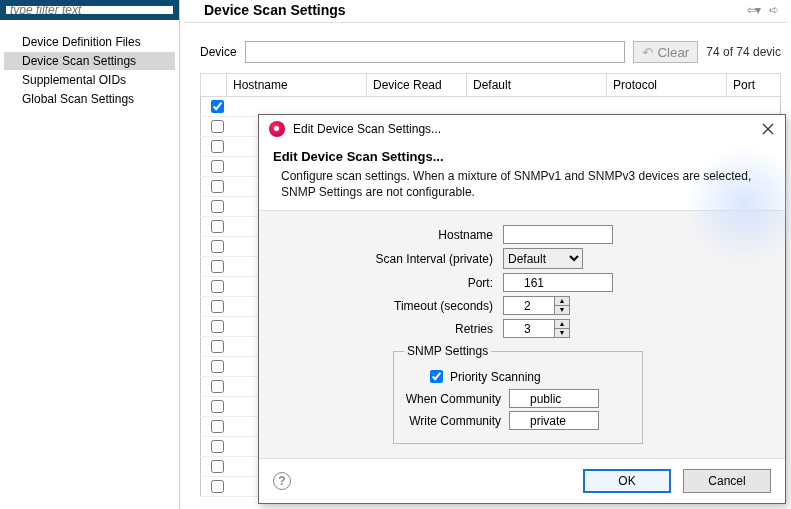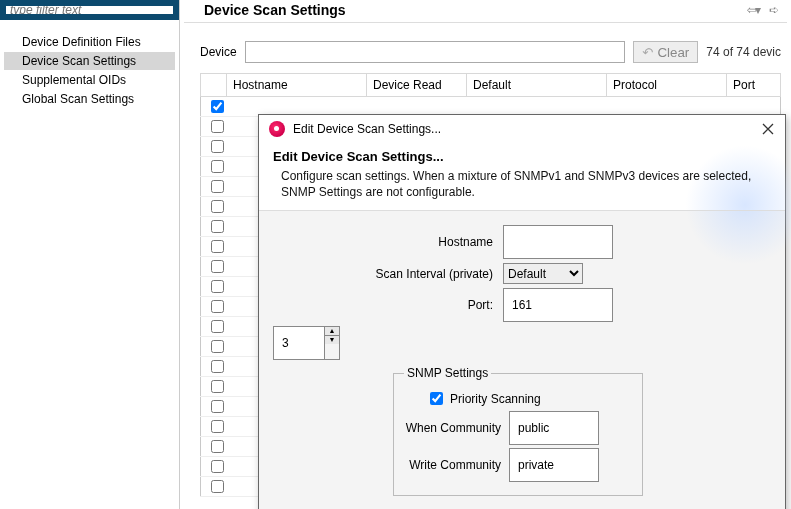--- a/index.html
+++ b/index.html
@@ -133,21 +133,21 @@
     padding: 10px 14px 14px 14px;
     border-bottom:1px solid #ddd;
   }
   .form-row { display:flex; align-items:center; margin:4px 0; }
   .form-row label.lbl {
     width: 230px; text-align:right; padding-right:10px;
   }
   .form-row .ctl { }
   .txt {
     border:1px solid #888; background:#fff;
-    height:34px; padding:1px 8px; font-size:12px;
+    height:19px; padding:1px 20px; font-size:12px;
   }
   .txt.wide { width: 110px; }
   .txt.narrow { width: 52px; }
   .slct {
     height:21px; font-size:12px; border:1px solid #888; background:#eee; width:80px;
   }
   .spinner { display:flex; }
   .spin-btns { display:flex; flex-direction:column; border:1px solid #888; border-left:none; }
   .spin-btns div {
     width:14px; height:8.5px; font-size:7px; line-height:7px;
@@ -443,20 +443,31 @@
         <select class="slct">
           <option>Default</option>
         </select>
       </div>
     </div>
     <div class="form-row">
       <label class="lbl">Port:</label>
       <div class="ctl"><input class="txt wide" value="161" style=""></div>
     </div>
     <div class="form-row">
+      <label class="lbl">Timeout (seconds)</label>
+      <div class="ctl spinner">
+        <input class="txt narrow" value="2" style="">
+        <div class="spin-btns">
+          <div>▲</div>
+          <div>▼</div>
+        </div>
+      </div>
+    </div>
+    <div class="form-row">
+      <label class="lbl">Retries</label>
       <div class="ctl spinner">
         <input class="txt narrow" value="3" style="">
         <div class="spin-btns">
           <div>▲</div>
           <div>▼</div>
         </div>
       </div>
     </div>
 
     <fieldset class="snmp">

